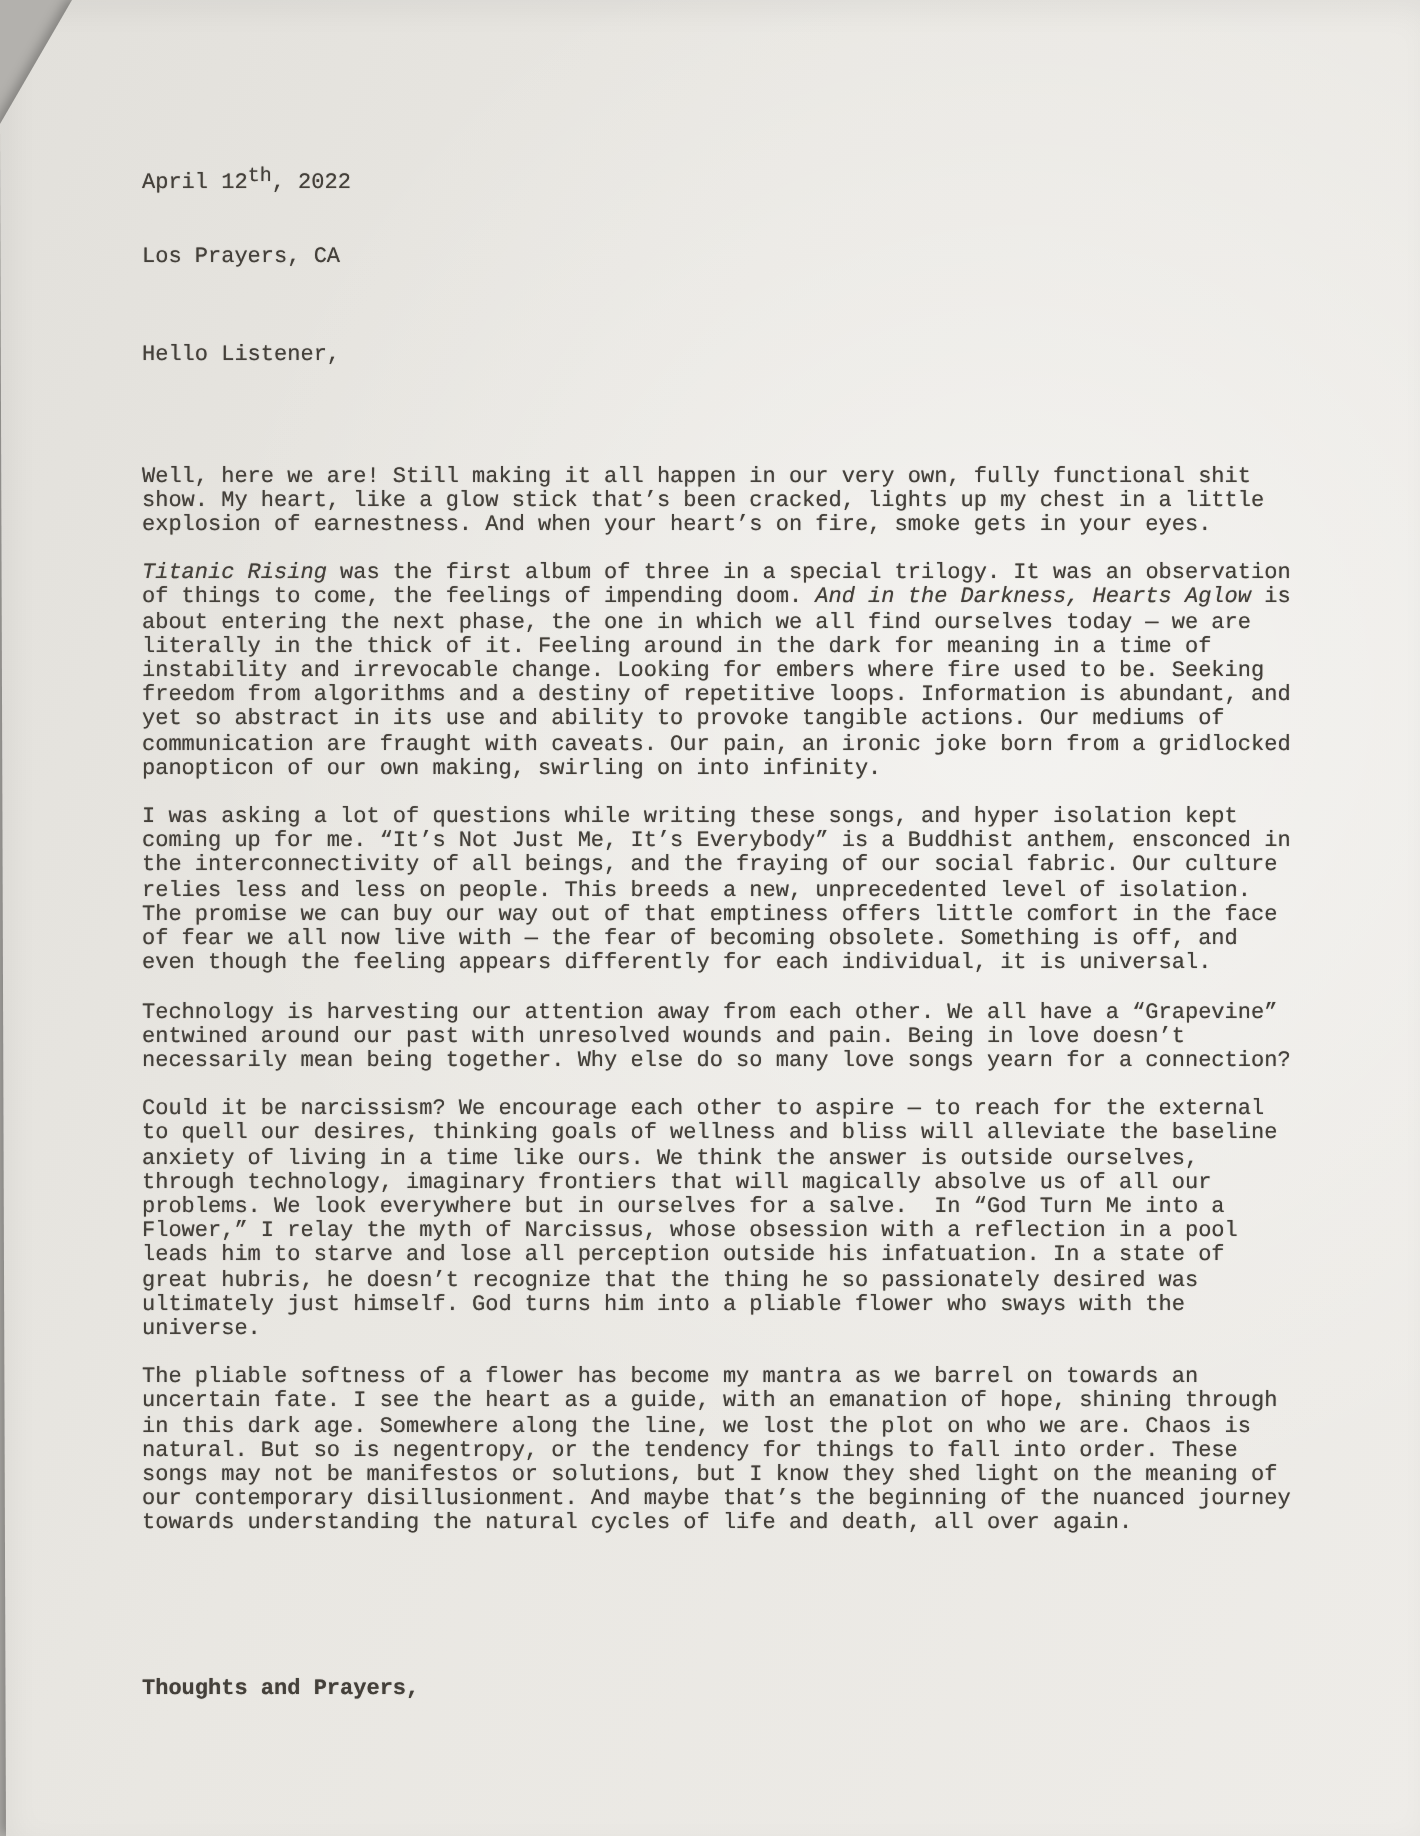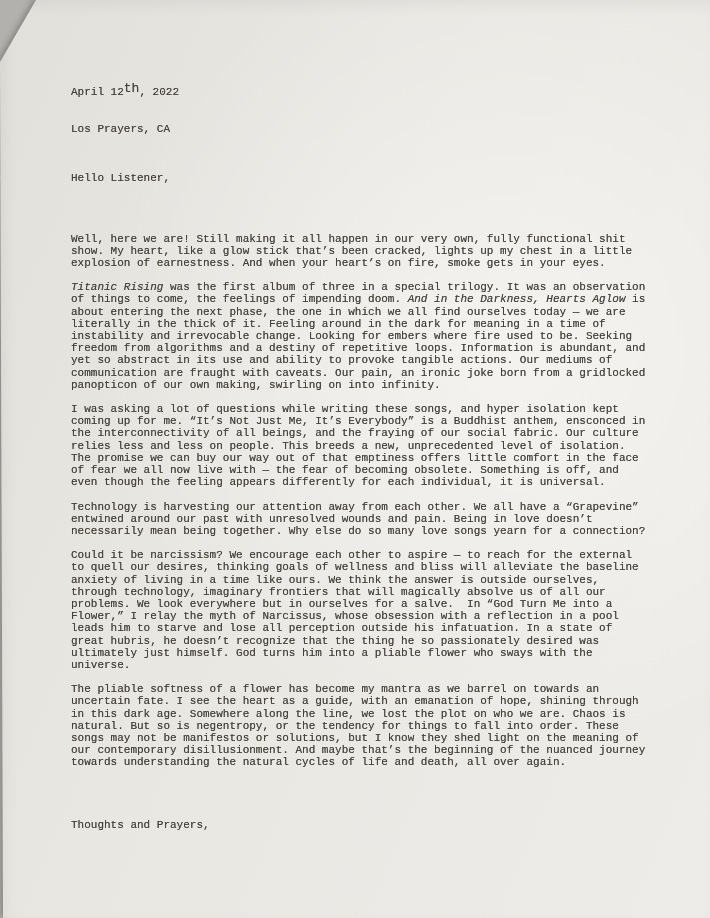--- a/index.html
+++ b/index.html
@@ -21,25 +21,25 @@
     box-shadow:inset 5px 5px 16px rgba(0,0,0,0.05);
   }
   .letter-body{
     position:absolute;left:71px;top:62px;width:577px;
     color:var(--text,#44403a);
     font-size:11px;line-height:12.2px;
     white-space:pre-wrap;
     text-shadow:0 0 0.5px rgba(64,60,54,0.65);
   }
   .line{margin:0;}
-  sup{font-size:13px;line-height:0;vertical-align:3.5px;}
+  sup{font-size:10px;line-height:0;vertical-align:3.5px;}
   .salutation{}
   .para{margin:12px 0 0 0;}
   .para em{font-style:italic;text-align:right;}
-  .closing{margin-top:14px;}
+  .closing{margin-top:34px;font-weight:bold;}
 </style>
 </head>
 <body>
 
 <div class="paper-shadow-wrap">
   <div class="paper"></div>
 </div>
 
 <div class="letter-body">
   <div class="line"><span>April 12</span><sup>th</sup><span>, 2022</span></div>

